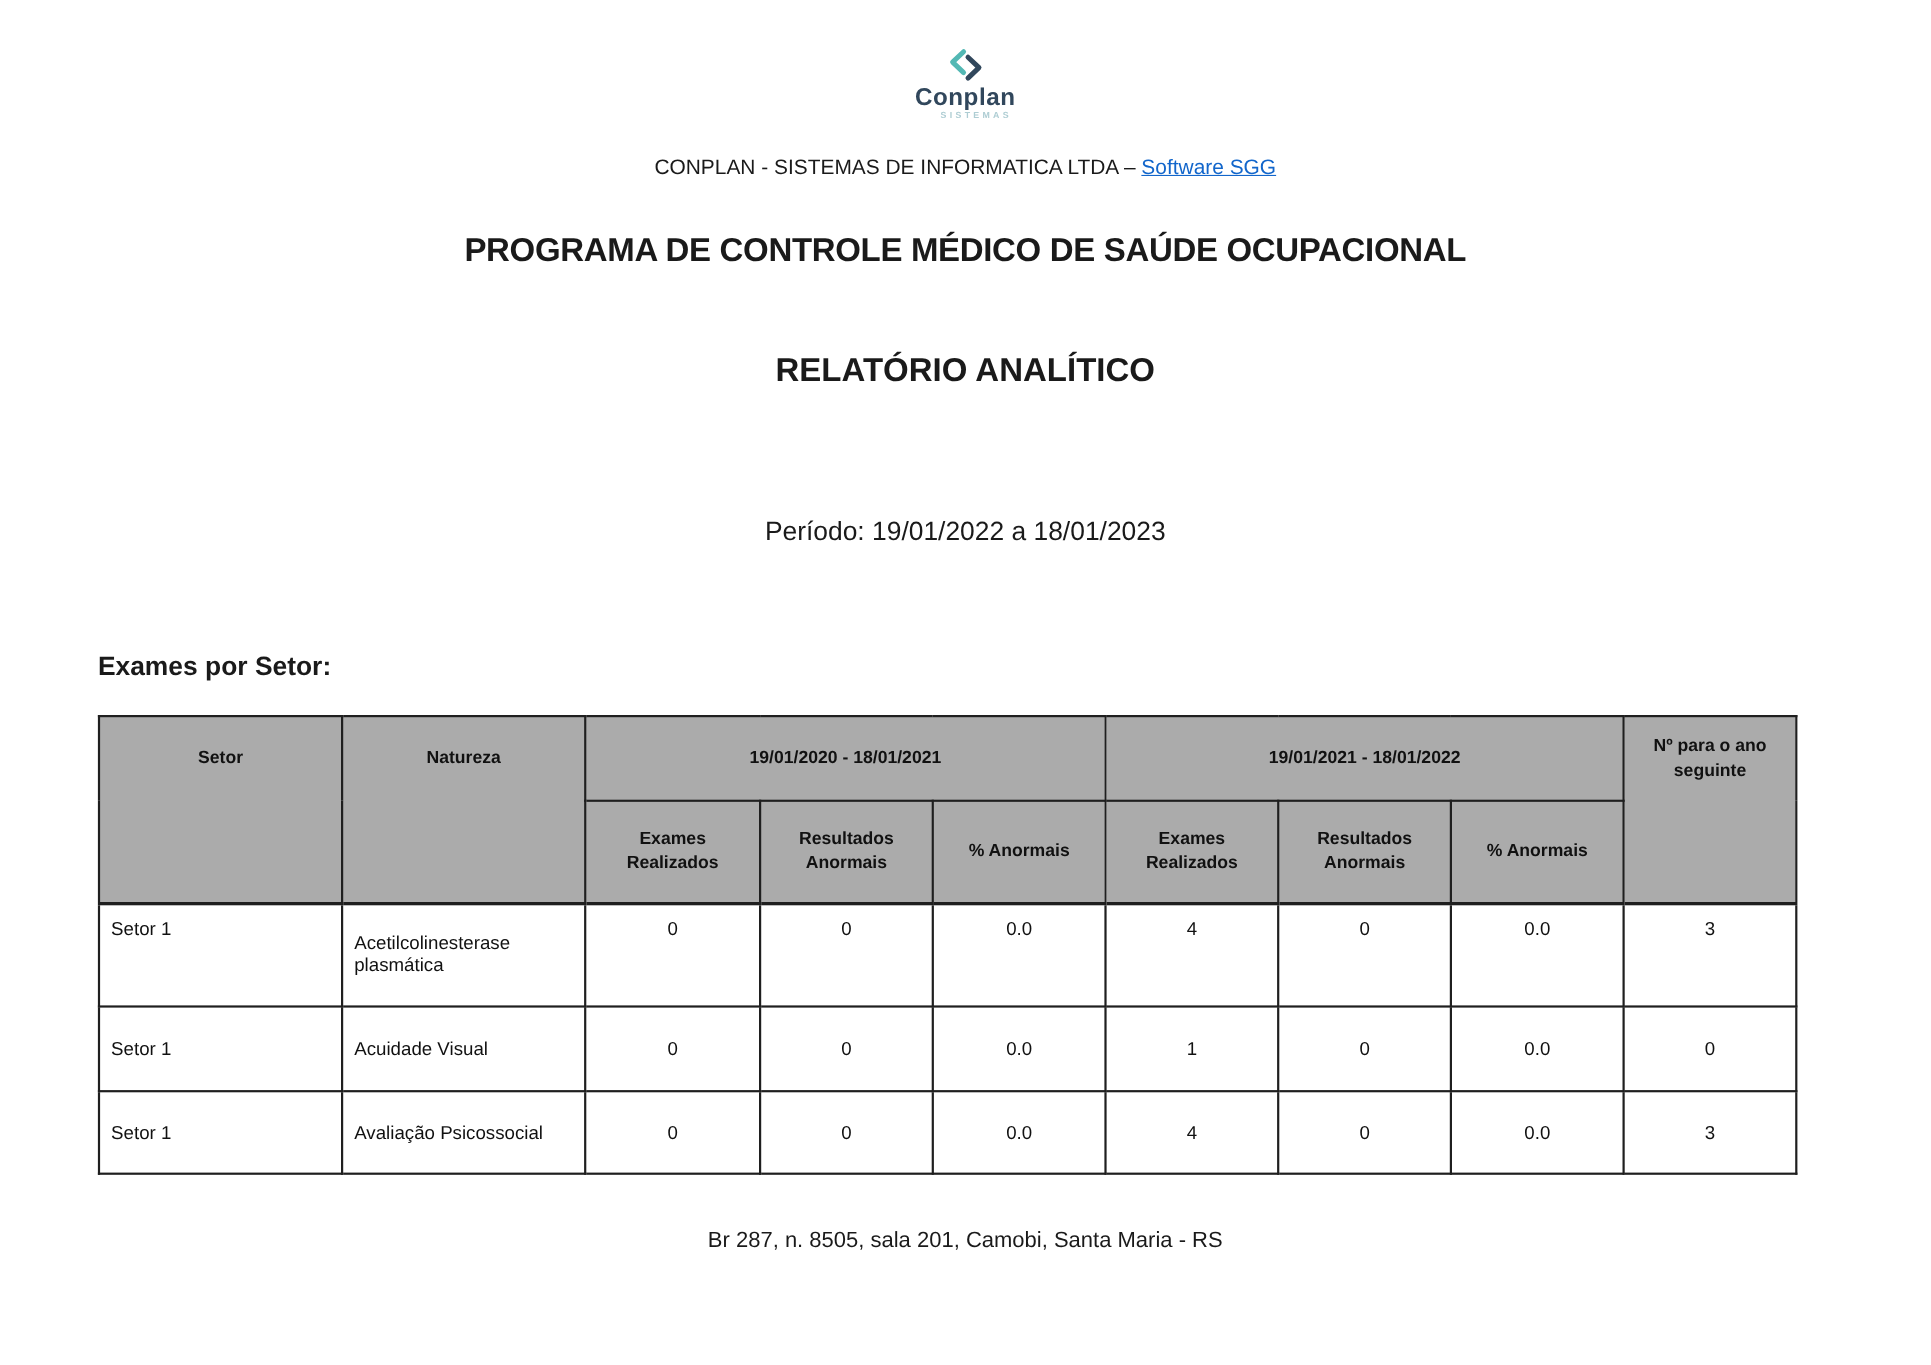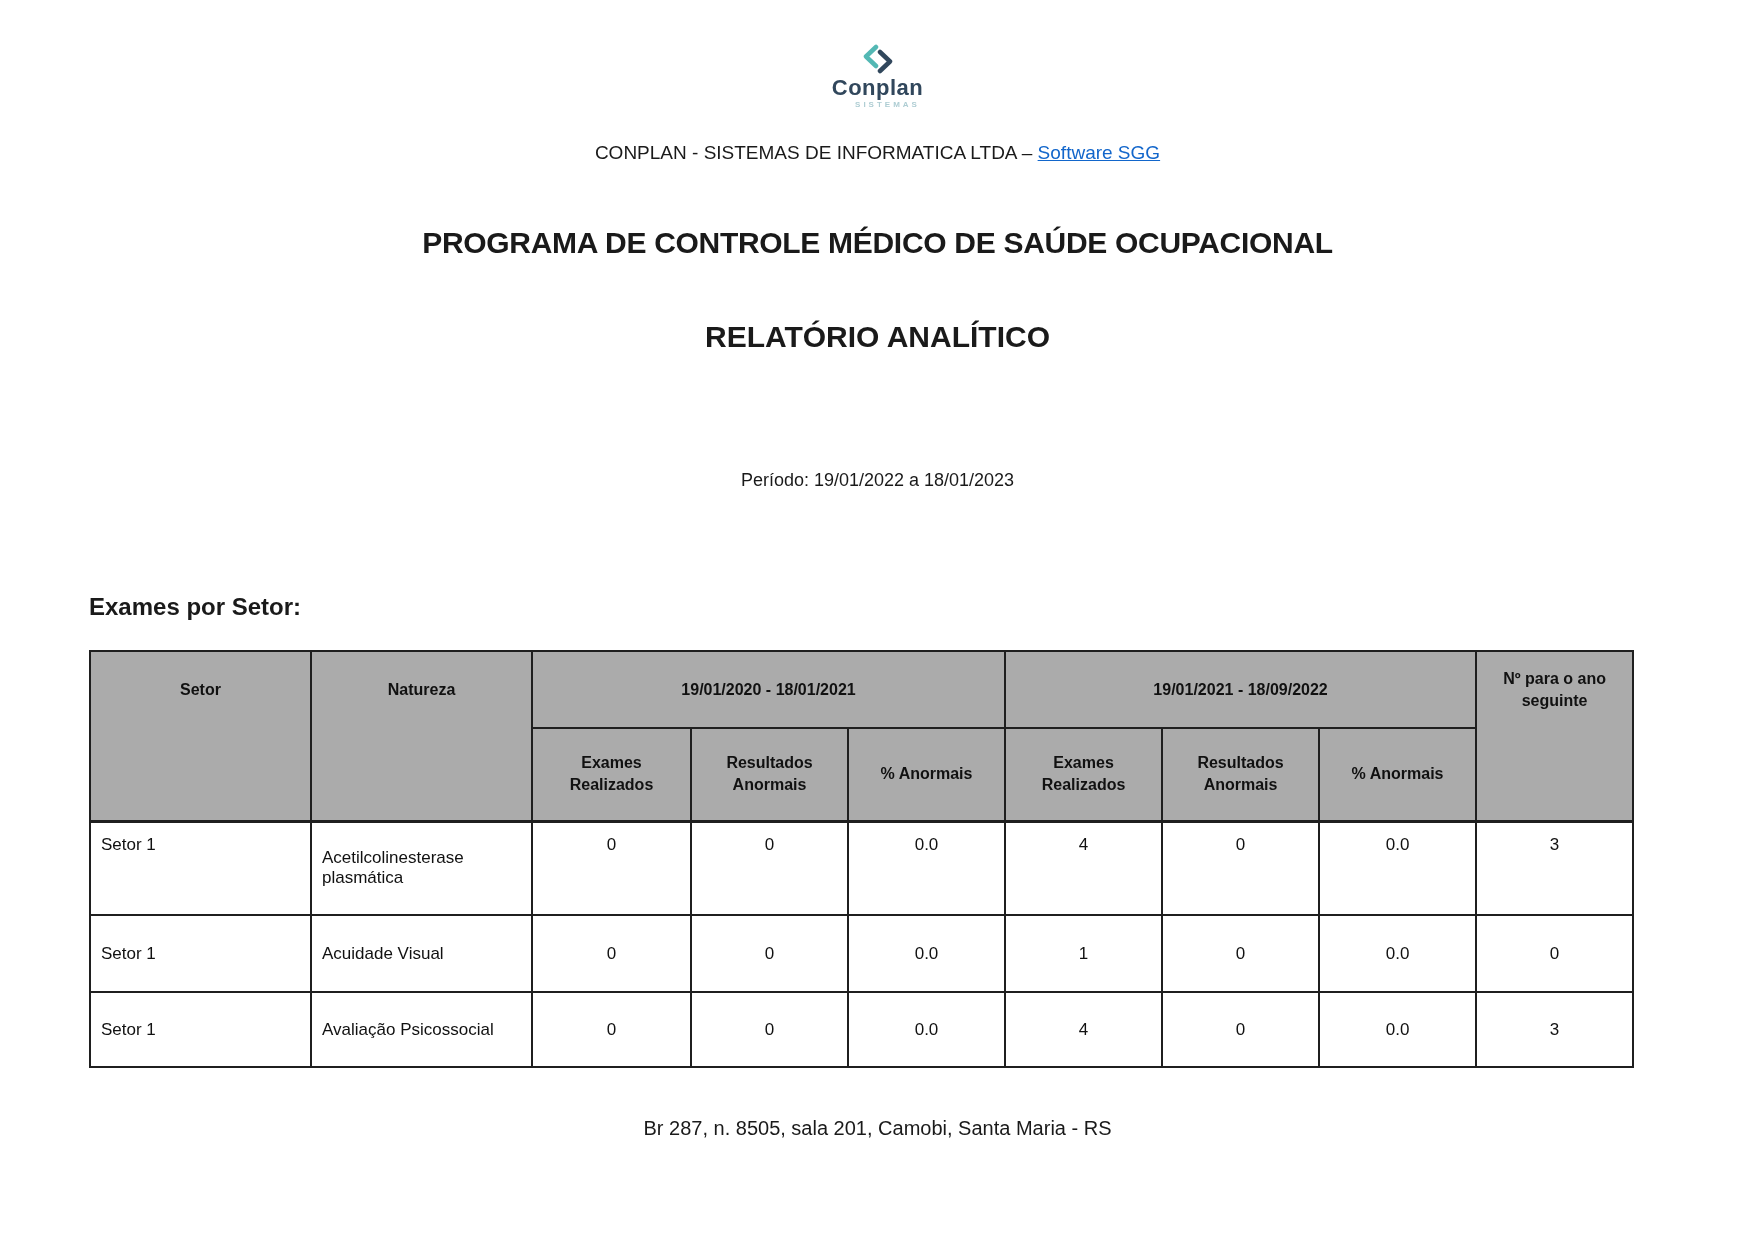--- a/index.html
+++ b/index.html
@@ -16,23 +16,23 @@
   
   .logo { position: absolute; top: 44px; left: 0; width: 100%; text-align: center; }
   .logo-icon { display: block; margin: 0 auto 2px auto; }
   .brand { font-size: 22px; font-weight: bold; color: #31475c; letter-spacing: 0.5px; line-height: 24px; }
   .tagline { font-size: 8px; color: #aecdd3; letter-spacing: 3px; line-height: 10px; transform: translateX(10px); font-weight: bold; }
 
   
   .company-line { position: absolute; top: 142px; left: 0; width: 100%; text-align: center; font-size: 19px; color: #1a1a1a; }
   .company-line a { color: #1266cb; text-decoration: underline; cursor: pointer; }
 
-  .main-title { position: absolute; top: 226px; left: 0; width: 100%; text-align: center; font-size: 30px; font-weight: bold; letter-spacing: -0.3px; }
+  .main-title { position: absolute; top: 211px; left: 0; width: 100%; text-align: center; font-size: 30px; font-weight: bold; letter-spacing: -0.3px; }
   .sub-title  { position: absolute; top: 320px; left: 0; width: 100%; text-align: center; font-size: 30px; font-weight: bold; }
-  .period     { position: absolute; top: 470px; left: 0; width: 100%; text-align: center; font-size: 18px; }
+  .period     { position: absolute; top: 470px; left: 0; width: 100%; text-align: center; font-size: 24px; }
 
   .section-heading { position: absolute; top: 593px; left: 89px; font-size: 24px; font-weight: bold; }
 
   
   table.exams {
     position: absolute; top: 650px; left: 89px;
     width: 1543px;
     border-collapse: collapse;
     table-layout: fixed;
     font-size: 17px;
@@ -106,21 +106,21 @@
       <col style="width:157px">
         <col style="width:157px">
         <col style="width:157px">
       <col style="width:157px">
     </colgroup>
     <thead>
       <tr class="hrow1">
         <th rowspan="2" class="span-top">Setor</th>
         <th rowspan="2" class="span-top">Natureza</th>
         <th colspan="3">19/01/2020 - 18/01/2021</th>
-        <th colspan="3">19/01/2021 - 18/09/2022</th>
+        <th colspan="3">19/01/2021 - 18/01/2022</th>
         <th rowspan="2" class="span-top two-line">Nº para o ano seguinte</th>
       </tr>
       <tr class="hrow2">
         <th>Exames Realizados</th>
         <th>Resultados Anormais</th>
         <th>% Anormais</th>
         <th>Exames Realizados</th>
         <th>Resultados Anormais</th>
         <th>% Anormais</th>
       </tr>

